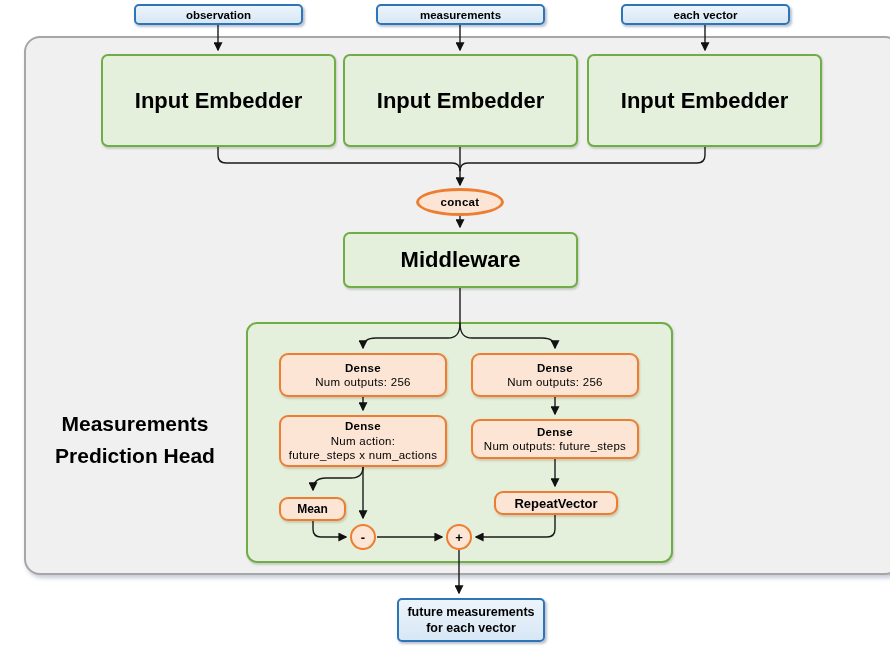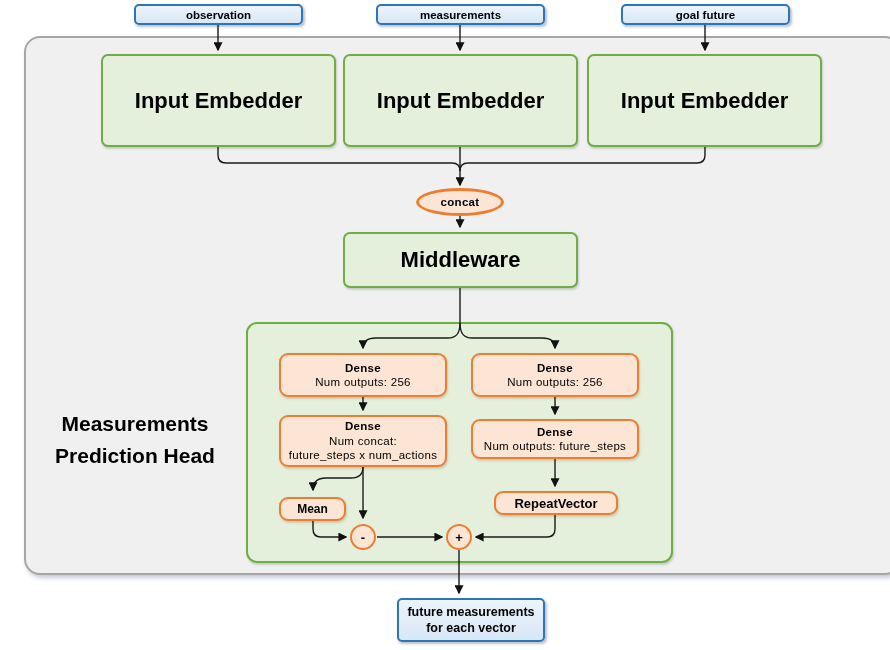--- a/index.html
+++ b/index.html
@@ -77,21 +77,21 @@
 
   <div class="abs head-container"></div>
 
   <div class="abs box-blue io-top" style="left:118px;">
     <span>observation</span>
   </div>
   <div class="abs box-blue io-top" style="left:360px;">
     <span>measurements</span>
   </div>
   <div class="abs box-blue io-top" style="left:605px;">
-    <span>goal future</span>
+    <span>each vector</span>
   </div>
 
   <div class="abs box-green embedder" style="left:85px;">
     <span>Input Embedder</span>
   </div>
   <div class="abs box-green embedder" style="left:327px;">
     <span>Input Embedder</span>
   </div>
   <div class="abs box-green embedder" style="left:571px;">
     <span>Input Embedder</span>
@@ -113,21 +113,21 @@
   <div class="abs box-orange dense" style="left:263px;top:353px;width:168px;height:44px;">
     <div class="t">Dense</div>
     <div>Num outputs: 256</div>
   </div>
   <div class="abs box-orange dense" style="left:455px;top:353px;width:168px;height:44px;">
     <div class="t">Dense</div>
     <div>Num outputs: 256</div>
   </div>
   <div class="abs box-orange dense" style="left:263px;top:415px;width:168px;height:52px;">
     <div class="t">Dense</div>
-    <div>Num concat:</div>
+    <div>Num action:</div>
     <div>future_steps x num_actions</div>
   </div>
   <div class="abs box-orange dense" style="left:455px;top:419px;width:168px;height:40px;">
     <div class="t">Dense</div>
     <div>Num outputs: future_steps</div>
   </div>
 
   <div class="abs box-orange mean-box">
     <span>Mean</span>
   </div>

